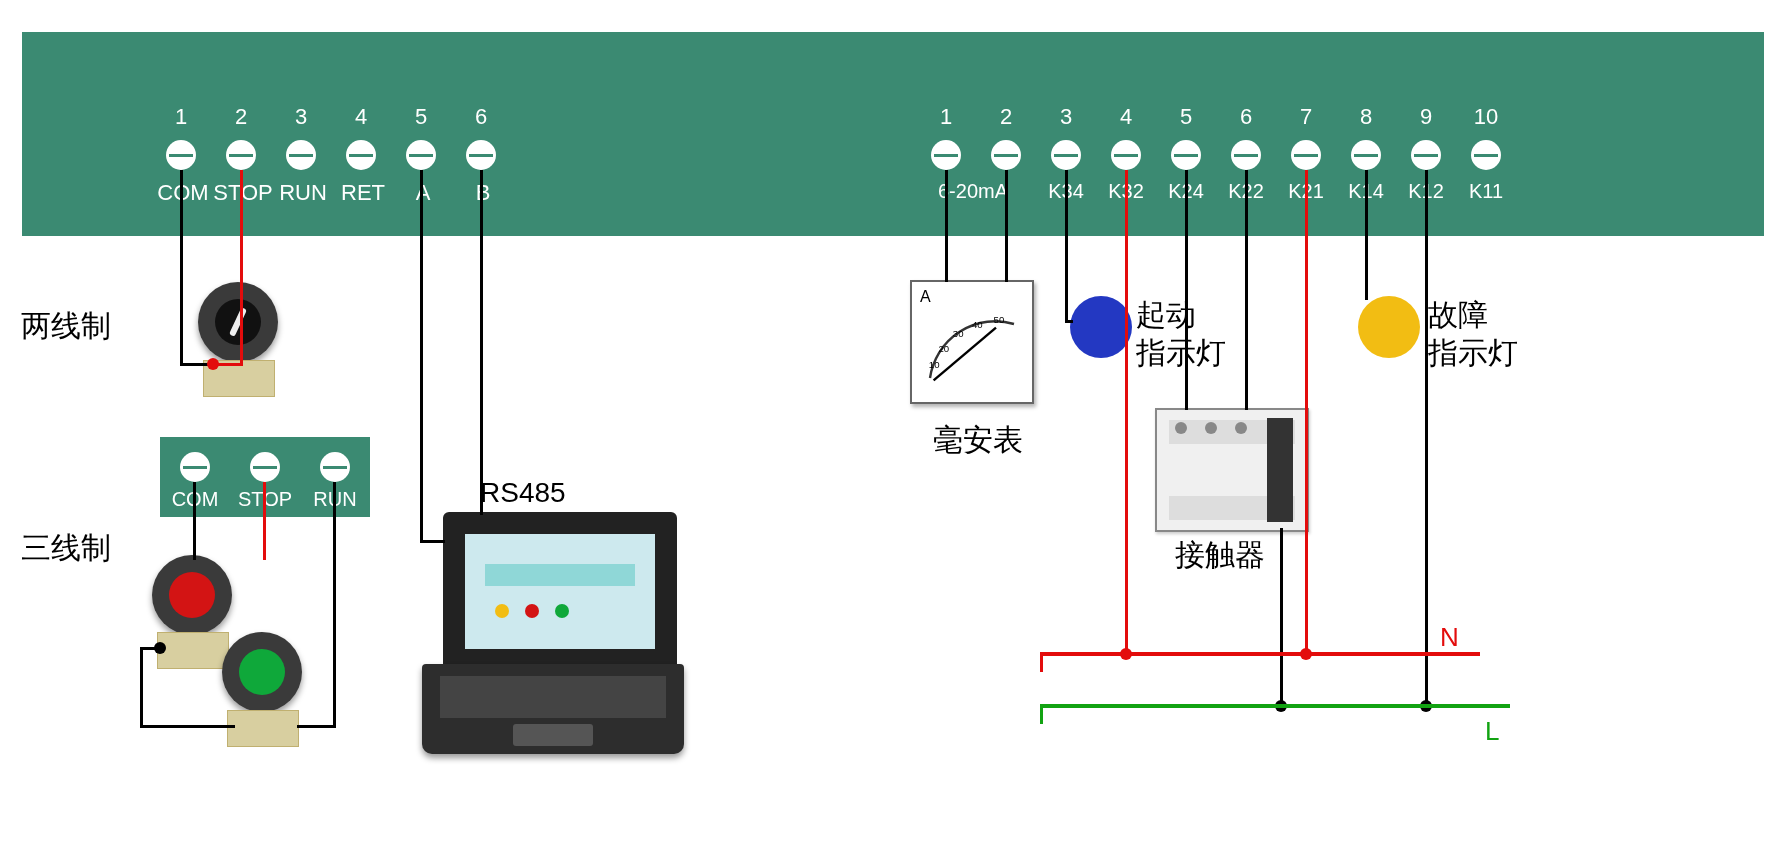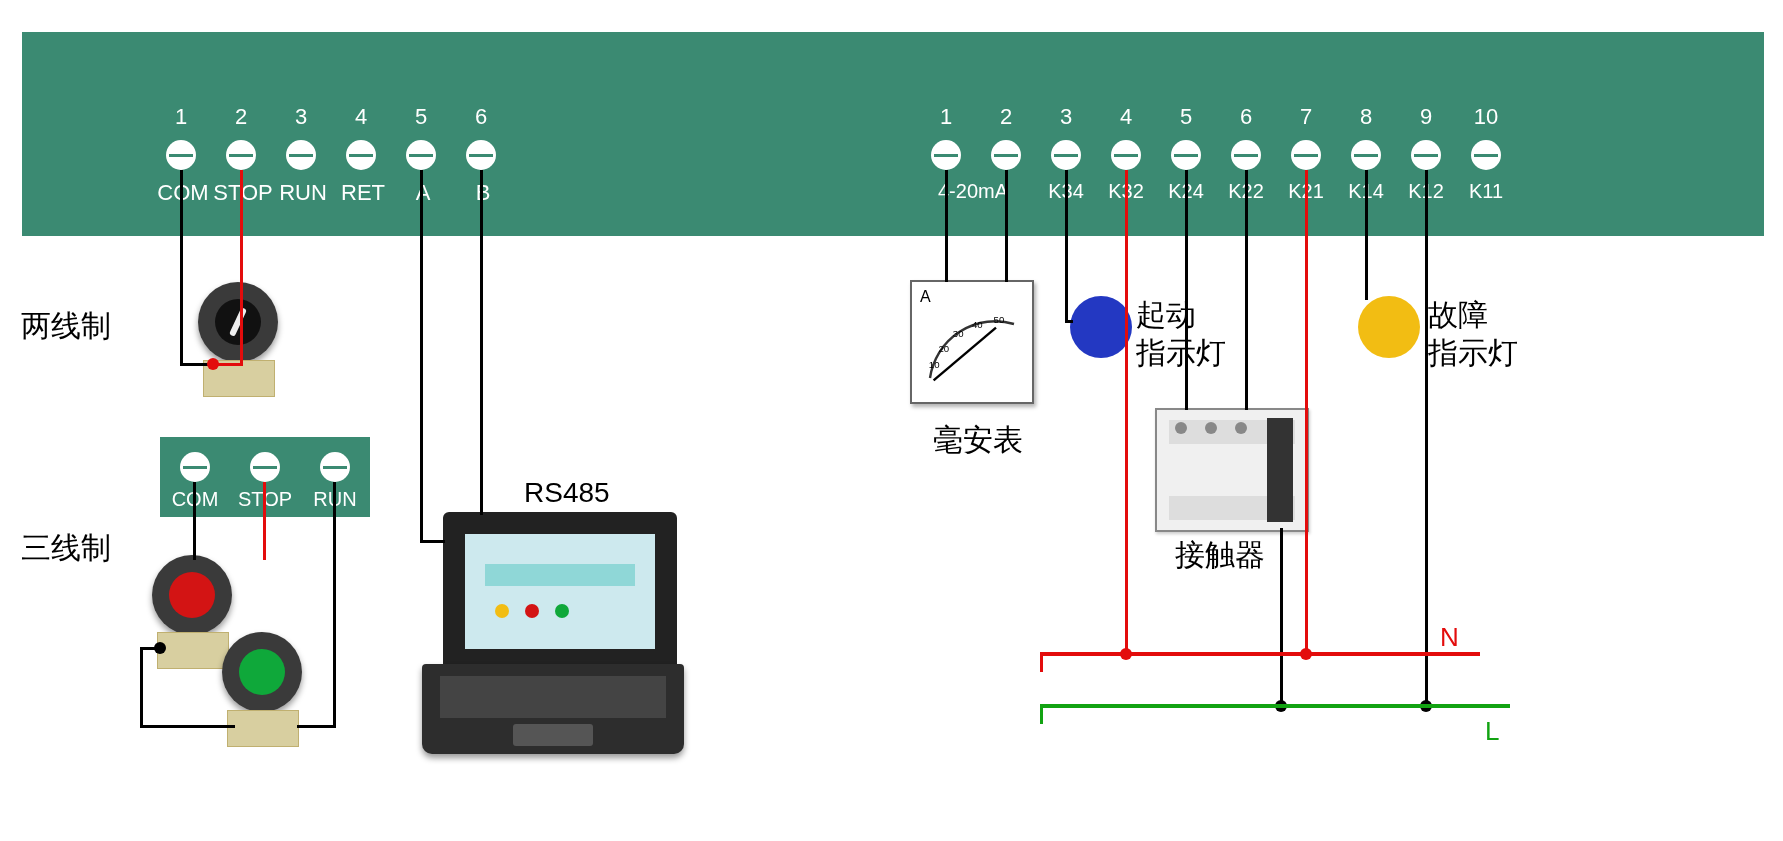--- a/index.html
+++ b/index.html
@@ -66,21 +66,21 @@
   <div class="screw" style="left:991px;top:140px;"></div>
   <div class="screw" style="left:1051px;top:140px;"></div>
   <div class="screw" style="left:1111px;top:140px;"></div>
   <div class="screw" style="left:1171px;top:140px;"></div>
   <div class="screw" style="left:1231px;top:140px;"></div>
   <div class="screw" style="left:1291px;top:140px;"></div>
   <div class="screw" style="left:1351px;top:140px;"></div>
   <div class="screw" style="left:1411px;top:140px;"></div>
   <div class="screw" style="left:1471px;top:140px;"></div>
 
-  <div class="term-lbl sm" style="left:938px;top:180px;width:100px;text-align:left;">4-20mA</div>
+  <div class="term-lbl sm" style="left:938px;top:180px;width:100px;text-align:left;">6-20mA</div>
   <div class="term-lbl sm" style="left:1036px;top:180px;">K34</div>
   <div class="term-lbl sm" style="left:1096px;top:180px;">K32</div>
   <div class="term-lbl sm" style="left:1156px;top:180px;">K24</div>
   <div class="term-lbl sm" style="left:1216px;top:180px;">K22</div>
   <div class="term-lbl sm" style="left:1276px;top:180px;">K21</div>
   <div class="term-lbl sm" style="left:1336px;top:180px;">K14</div>
   <div class="term-lbl sm" style="left:1396px;top:180px;">K12</div>
   <div class="term-lbl sm" style="left:1456px;top:180px;">K11</div>
 
   <div class="txt" style="left:21px;top:306px;">两线制</div>
@@ -116,21 +116,21 @@
 
   <div class="wire" style="left:193px;top:482px;width:3px;height:78px;background:#000;"></div>
   <div class="wire" style="left:263px;top:482px;width:3px;height:78px;background:#e30c0c;"></div>
   <div class="wire" style="left:333px;top:482px;width:3px;height:245px;background:#000;"></div>
   <div class="wire" style="left:297px;top:725px;width:39px;height:3px;background:#000;"></div>
   <div class="wire" style="left:140px;top:647px;width:3px;height:80px;background:#000;"></div>
   <div class="wire" style="left:140px;top:725px;width:95px;height:3px;background:#000;"></div>
   <div class="wire" style="left:140px;top:647px;width:20px;height:3px;background:#000;"></div>
   <div class="node" style="left:160px;top:648px;background:#000;"></div>
 
-  <div class="txt" style="left:480px;top:477px;font-size:28px;margin-left:44px;">RS485</div>
+  <div class="txt" style="left:480px;top:477px;font-size:28px;">RS485</div>
   <div class="laptop-screen" style="left:443px;top:512px;width:190px;height:115px;">
     <div style="position:absolute;left:20px;top:30px;right:20px;height:22px;background:#8fd7d7;"></div>
     <div style="position:absolute;left:30px;top:70px;width:14px;height:14px;border-radius:50%;background:#f2bd13;"></div>
     <div style="position:absolute;left:60px;top:70px;width:14px;height:14px;border-radius:50%;background:#d31414;"></div>
     <div style="position:absolute;left:90px;top:70px;width:14px;height:14px;border-radius:50%;background:#0fa83a;"></div>
   </div>
   <div class="laptop-kb" style="left:422px;top:664px;width:262px;height:90px;">
     <div style="position:absolute;left:18px;top:12px;right:18px;height:42px;background:#444;"></div>
     <div style="position:absolute;left:50%;bottom:8px;width:80px;height:22px;margin-left:-40px;background:#555;border-radius:3px;"></div>
   </div>

